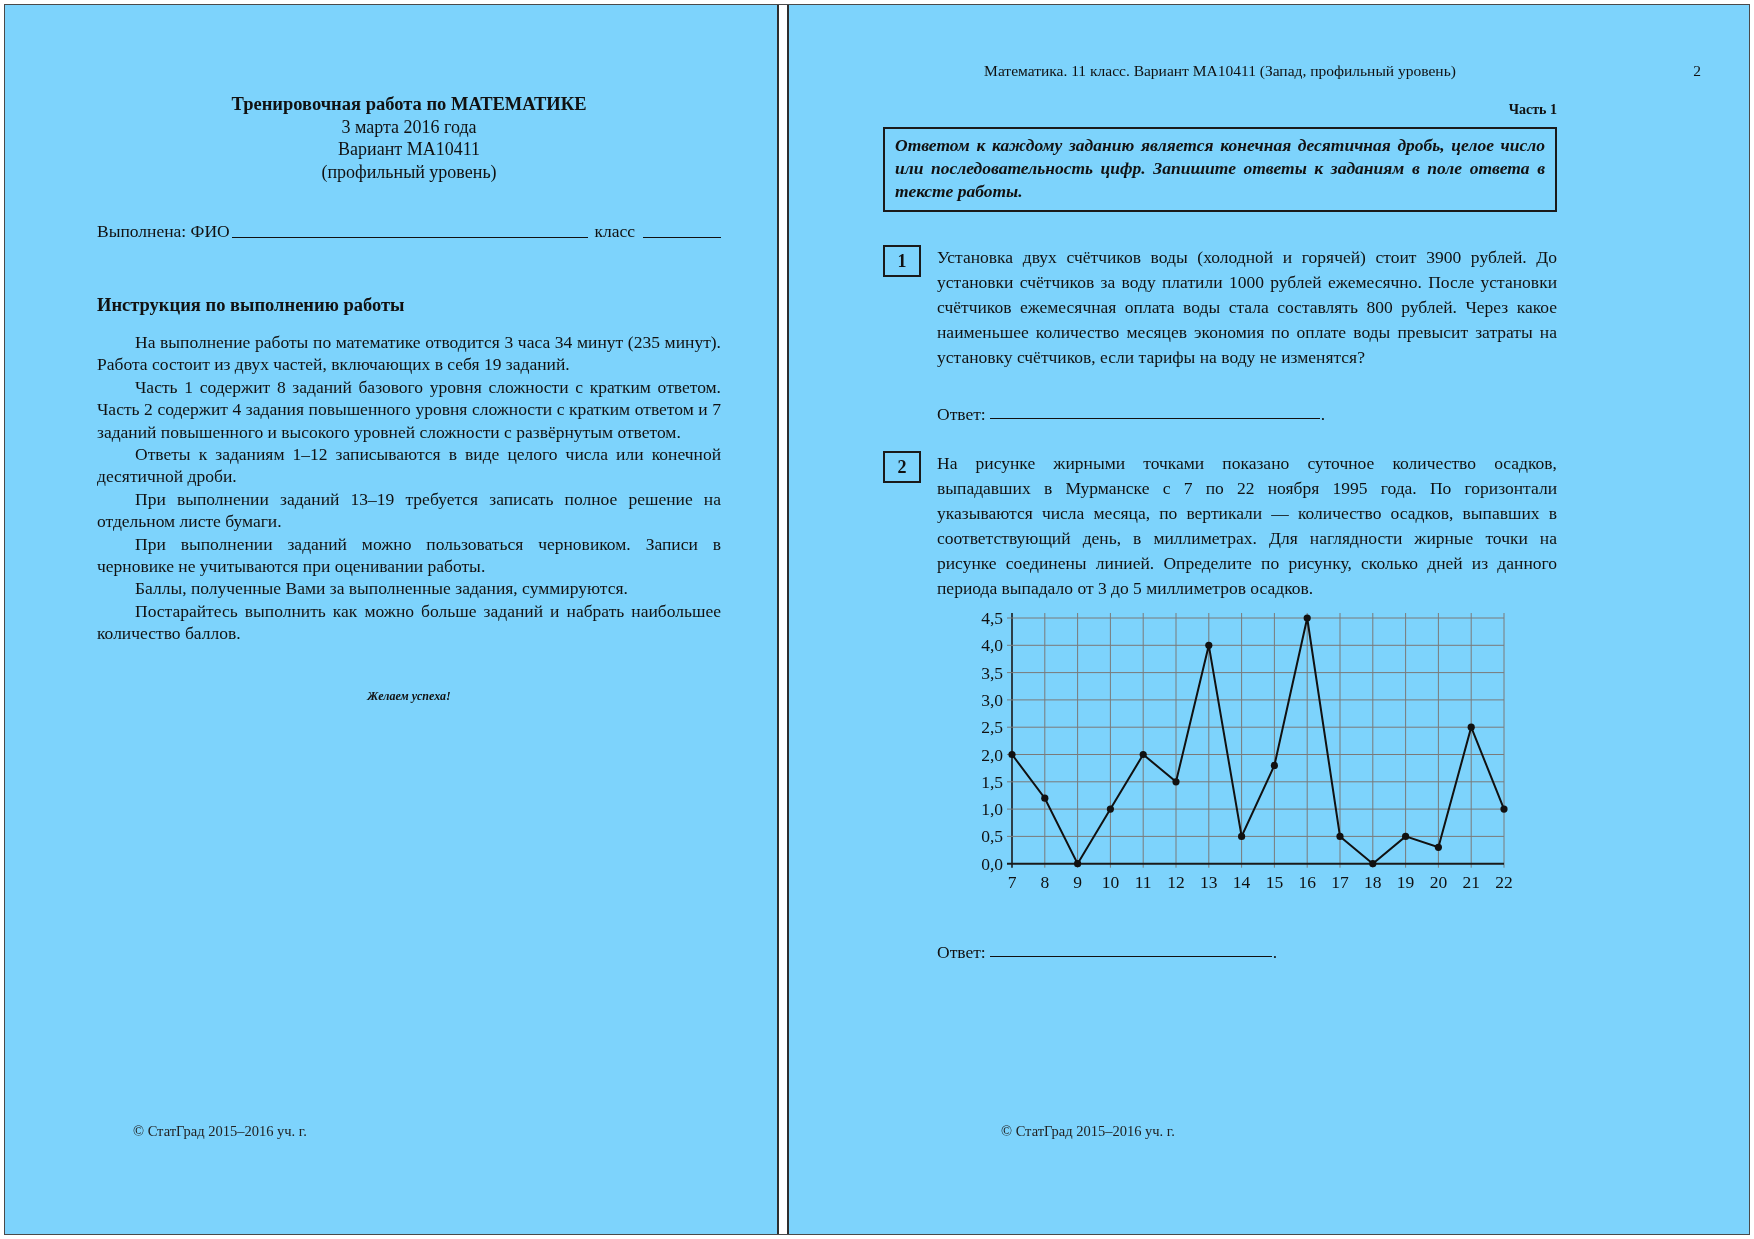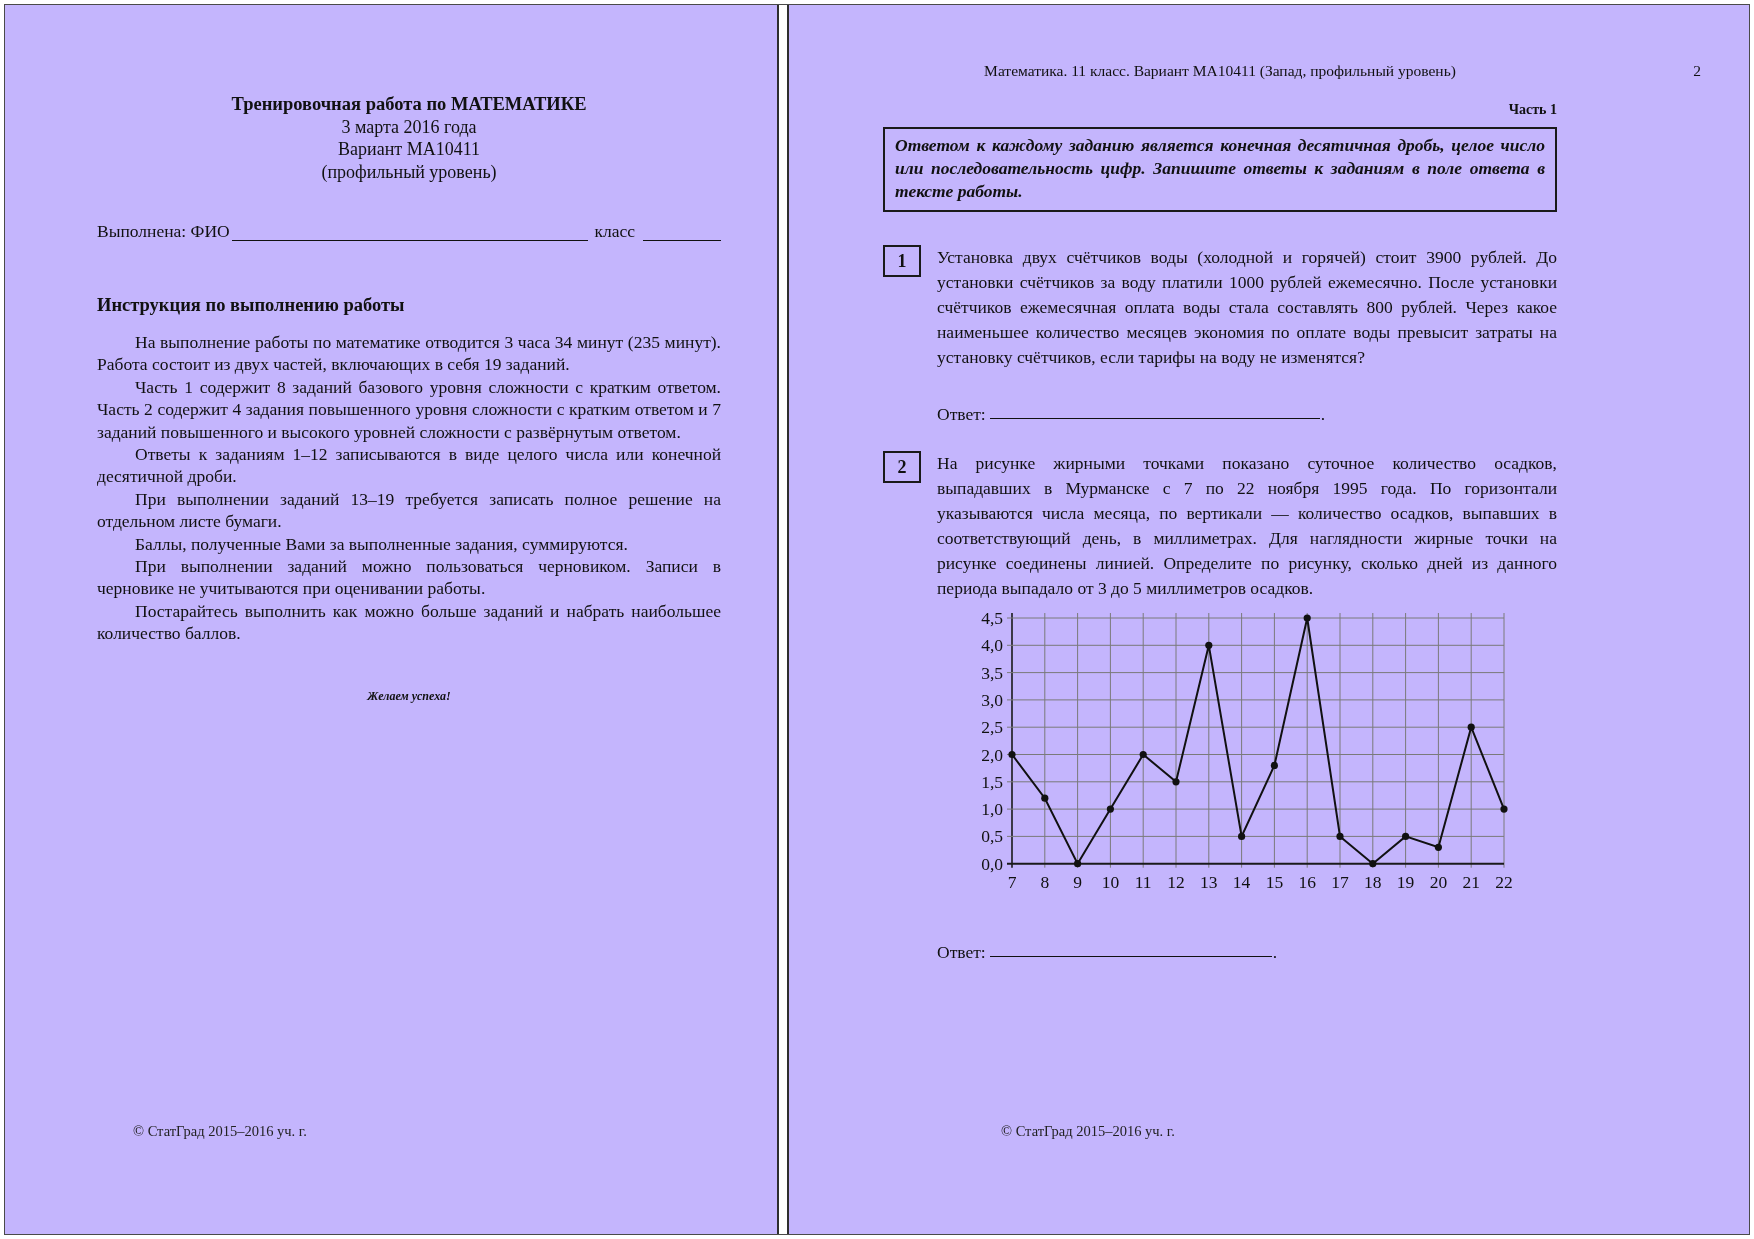--- a/index.html
+++ b/index.html
@@ -13,21 +13,21 @@
   }
   .frame {
     position: absolute;
     inset: 4px;
     border: 1px solid #4a4a4a;
   }
   .page {
     position: absolute;
     top: 5px;
     height: 1229px;
-    background: #c4b5fd;
+    background: #7dd3fc;
     box-sizing: border-box;
   }
   .page-left {
     left: 5px;
     width: 774px;
     border-right: 2px solid #2e2e2e;
     padding: 0 56px 0 92px;
   }
   .page-right {
     left: 787px;
@@ -40,21 +40,20 @@
     margin-top: 88px;
     text-align: center;
     line-height: 22.5px;
     font-size: 18px;
   }
   .title-block .b { font-weight: bold; font-size: 18.5px; }
   .fio-line {
     margin-top: 38px;
     font-size: 17.5px;
     display: flex;
-    align-items: flex-end;
   }
   .blank {
     display: inline-block;
     border-bottom: 1px solid #111;
     height: 16px;
   }
   .fio-blank { flex: 1 1 auto; margin: 0 6px 1px 2px; }
   .class-blank { width: 78px; margin: 0 0 1px 8px; }
   .instr-heading {
     margin: 53px 0 0 0;
@@ -170,22 +169,22 @@
     <span class="blank class-blank"></span>
   </div>
 
   <h2 class="instr-heading">Инструкция по выполнению работы</h2>
 
   <div class="paragraphs">
     <p class="para">На выполнение работы по математике отводится 3 часа 34 минут (235 минут). Работа состоит из двух частей, включающих в себя 19 заданий.</p>
     <p class="para">Часть 1 содержит 8 заданий базового уровня сложности с кратким ответом. Часть 2 содержит 4 задания повышенного уровня сложности с кратким ответом и 7 заданий повышенного и высокого уровней сложности с развёрнутым ответом.</p>
     <p class="para">Ответы к заданиям 1–12 записываются в виде целого числа или конечной десятичной дроби.</p>
     <p class="para">При выполнении заданий 13–19 требуется записать полное решение на отдельном листе бумаги.</p>
+    <p class="para">При выполнении заданий можно пользоваться черновиком. Записи в черновике не учитываются при оценивании работы.</p>
     <p class="para">Баллы, полученные Вами за выполненные задания, суммируются.</p>
-    <p class="para">При выполнении заданий можно пользоваться черновиком. Записи в черновике не учитываются при оценивании работы.</p>
     <p class="para">Постарайтесь выполнить как можно больше заданий и набрать наибольшее количество баллов.</p>
   </div>
 
   <div class="wish">Желаем успеха!</div>
 
   <div class="footer footer-left">© СтатГрад 2015–2016 уч. г.</div>
 </div>
 
 <div class="page page-right">
 

